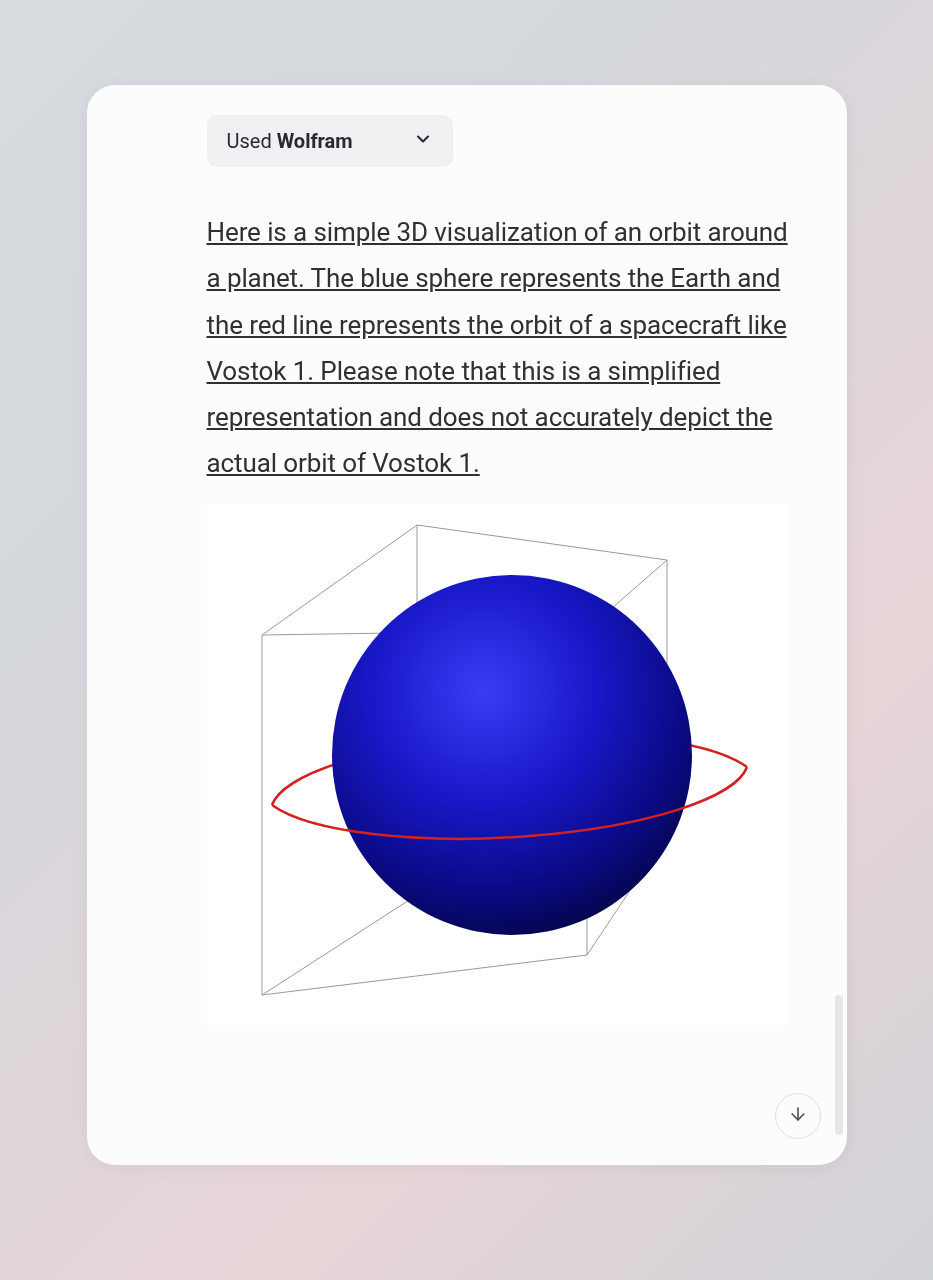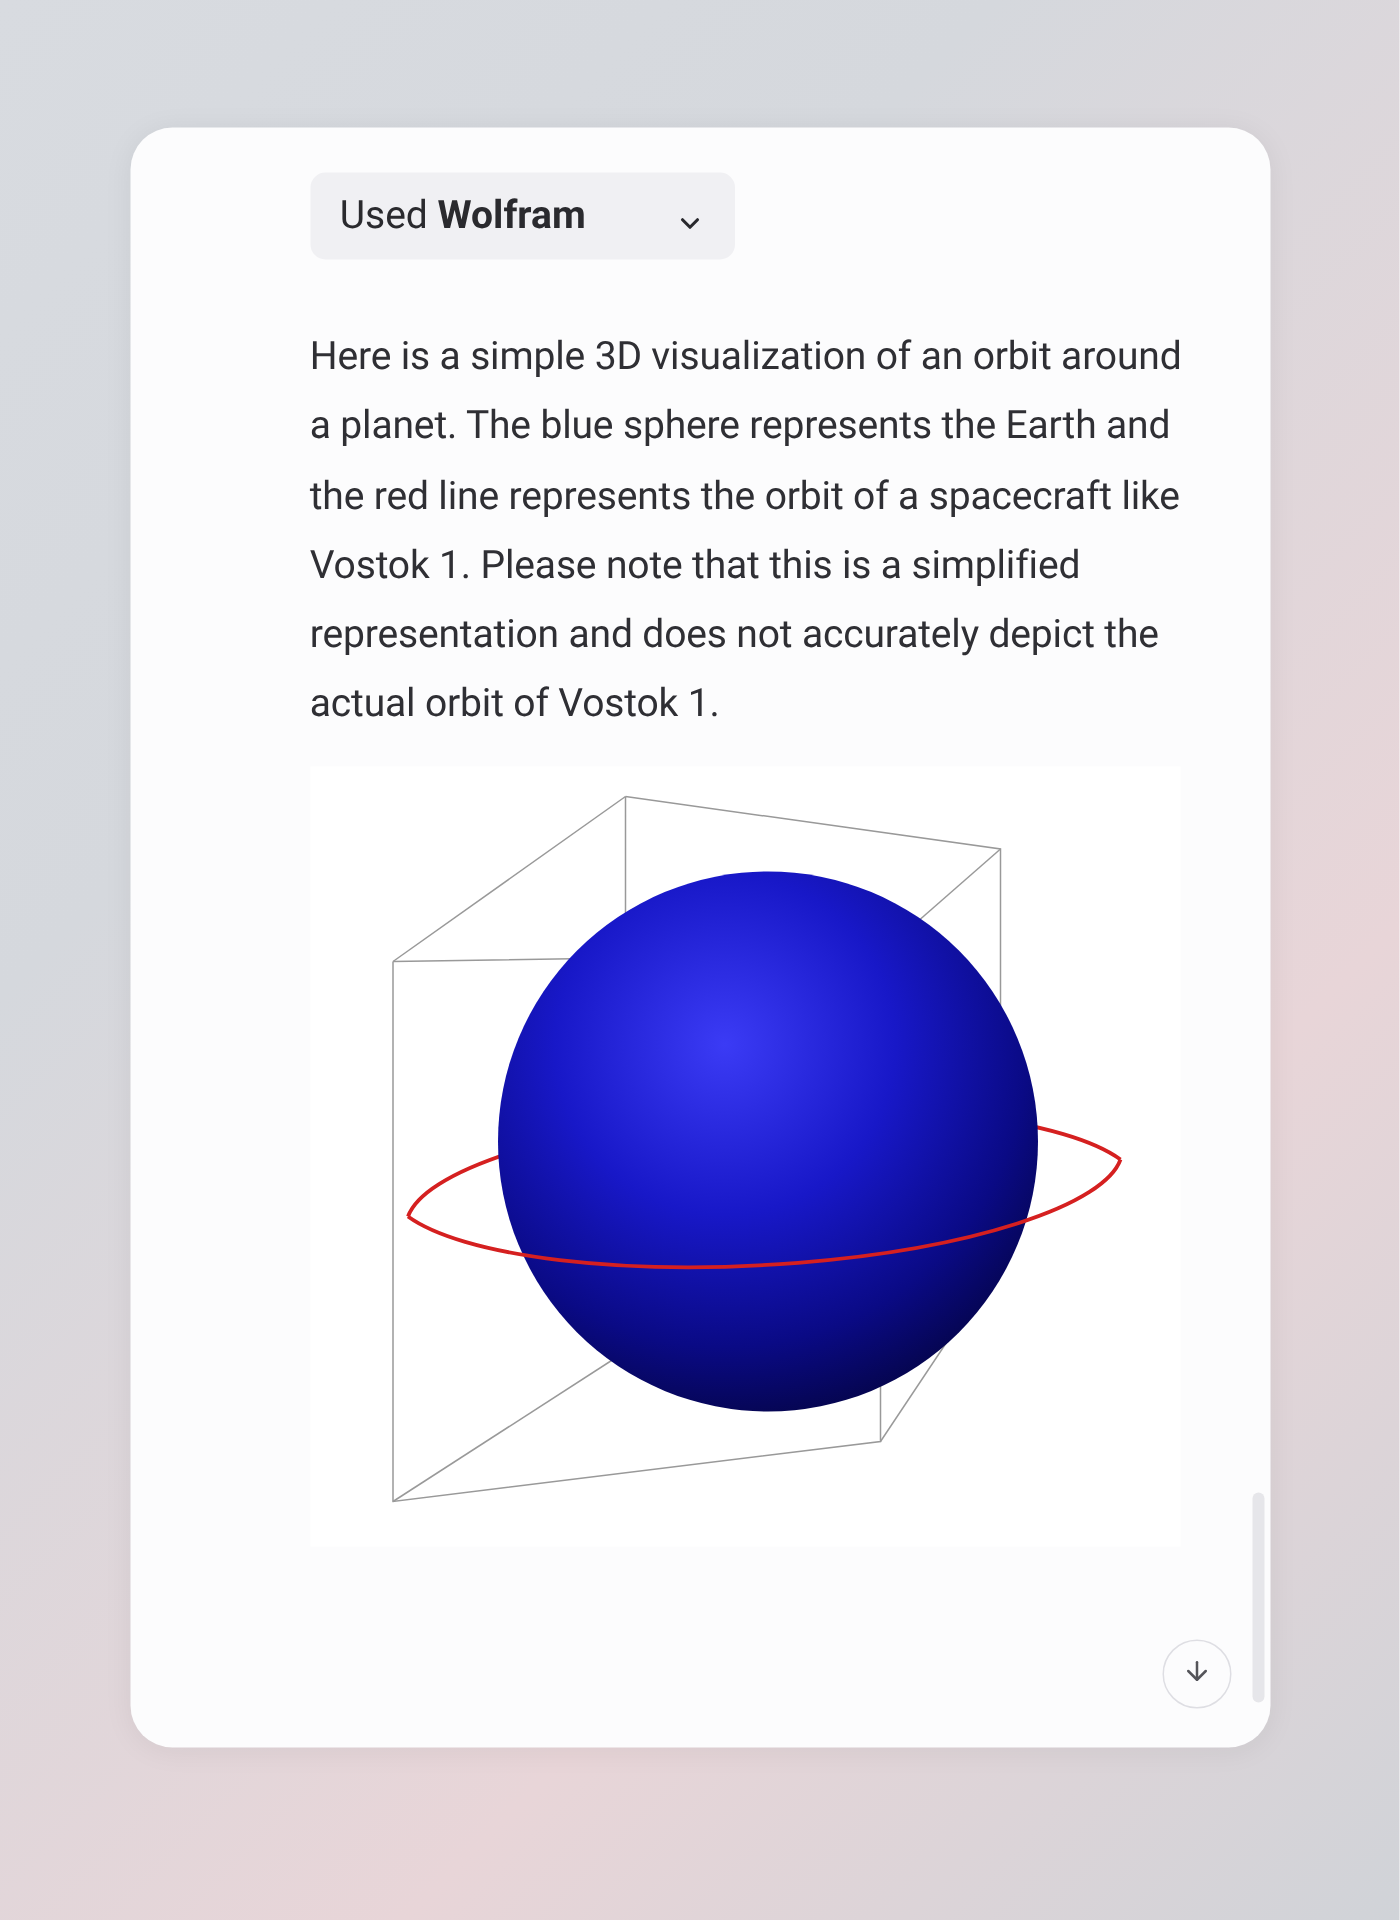--- a/index.html
+++ b/index.html
@@ -26,44 +26,45 @@
       position: relative;
       height: 1080px;
       overflow: hidden;
     }
     .inner {
       padding-left: 75px;
       padding-right: 10px;
     }
     .tool-chip {
       display: inline-flex;
-      align-items: flex-end;
+      align-items: flex-start;
       background: #f0f0f3;
       border-radius: 10px;
       padding: 14px 20px;
-      font-size: 26px;
+      font-size: 20px;
       color: #2a2a2e;
       cursor: pointer;
       gap: 60px;
     }
     .tool-chip .label .prefix {
       font-weight: 400;
     }
     .tool-chip .label .tool {
       font-weight: 700;
     }
     .chevron {
       display: inline-flex;
     }
     .body-text {
       margin-top: 42px;
       font-size: 26px;
       line-height: 1.78;
       color: #2f2f34;
       letter-spacing: -0.1px;
+      text-decoration: underline;
     }
     .viz {
       margin-top: 18px;
       width: 580px;
       height: 520px;
       background: #ffffff;
       position: relative;
     }
     .scroll-down-btn {
       position: absolute;

